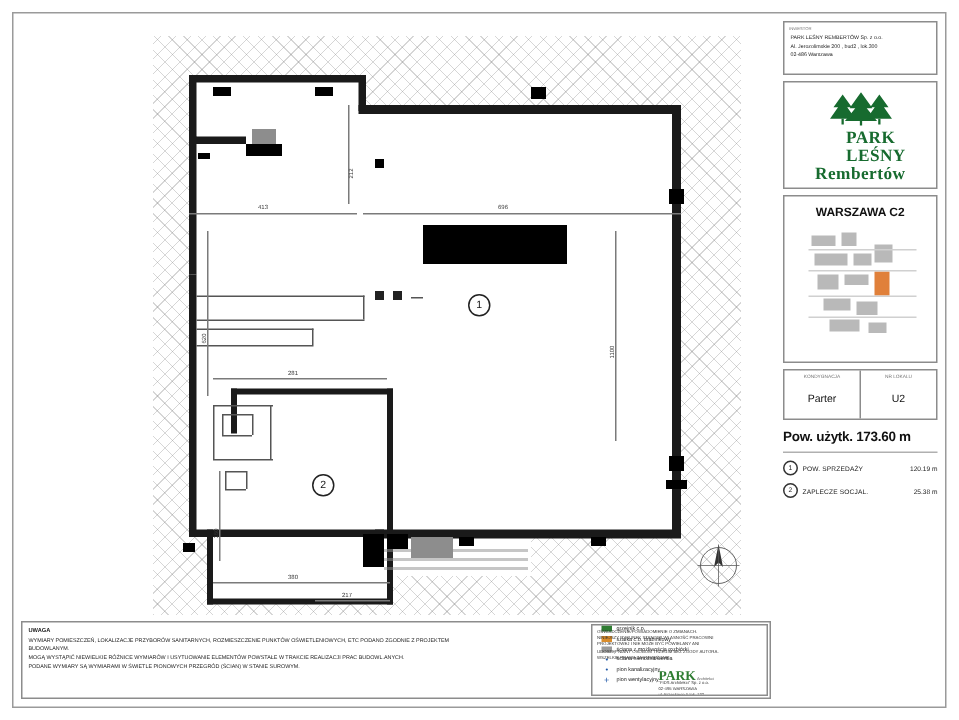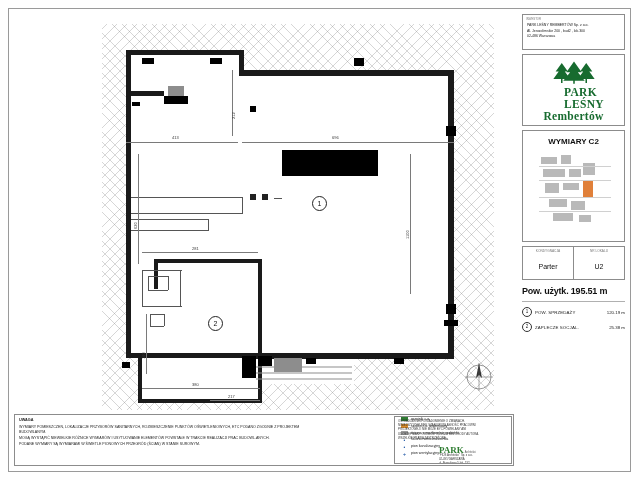--- a/index.html
+++ b/index.html
@@ -501,21 +501,21 @@
         <path d="M14 30 L14 25 M30 31 L30 25 M46 30 L46 25" stroke="#176b2f" stroke-width="2"></path>
         <path d="M14 4 L6 15 L10 15 L3 25 L25 25 L18 15 L22 15 Z" fill="#176b2f"></path>
         <path d="M30 2 L20 16 L25 16 L16 27 L44 27 L35 16 L40 16 Z" fill="#176b2f"></path>
         <path d="M46 4 L38 15 L42 15 L35 25 L57 25 L50 15 L54 15 Z" fill="#176b2f"></path>
       </svg>
       <div class="brand1">PARK LEŚNY</div>
       <div class="brand2">Rembertów</div>
     </div>
 
     <div class="bud-box">
-      <div class="bud-title">WYMIARY C2</div>
+      <div class="bud-title">WARSZAWA C2</div>
       <div class="minimap">
         <div class="mm-shape" style="left:2px;top:4px;width:16px;height:7px;"></div>
         <div class="mm-shape" style="left:22px;top:2px;width:10px;height:9px;"></div>
         <div class="mm-shape" style="left:4px;top:16px;width:22px;height:8px;"></div>
         <div class="mm-shape" style="left:30px;top:16px;width:12px;height:8px;"></div>
         <div class="mm-shape" style="left:6px;top:30px;width:14px;height:10px;"></div>
         <div class="mm-shape" style="left:24px;top:30px;width:16px;height:7px;"></div>
         <div class="mm-high" style="left:44px;top:28px;width:10px;height:16px;"></div>
         <div class="mm-shape" style="left:44px;top:10px;width:12px;height:12px;"></div>
         <div class="mm-shape" style="left:10px;top:46px;width:18px;height:8px;"></div>
@@ -534,21 +534,21 @@
         <div class="kond-hd">KONDYGNACJA</div>
         <div class="kond-val">Parter</div>
       </div>
       <div class="kond-cell">
         <div class="kond-hd">NR LOKALU</div>
         <div class="kond-val">U2</div>
       </div>
     </div>
 
     <div class="area-box">
-      <div class="area-title">Pow. użytk. 195.51 m</div>
+      <div class="area-title">Pow. użytk. 173.60 m</div>
       <div class="area-line"></div>
       <div class="area-row">
         <span class="area-bullet">1</span>
         <span class="area-name">POW. SPRZEDAŻY</span>
         <span class="area-val">120.19 m</span>
       </div>
       <div class="area-row">
         <span class="area-bullet">2</span>
         <span class="area-name">ZAPLECZE SOCJAL.</span>
         <span class="area-val">25.38 m</span>

